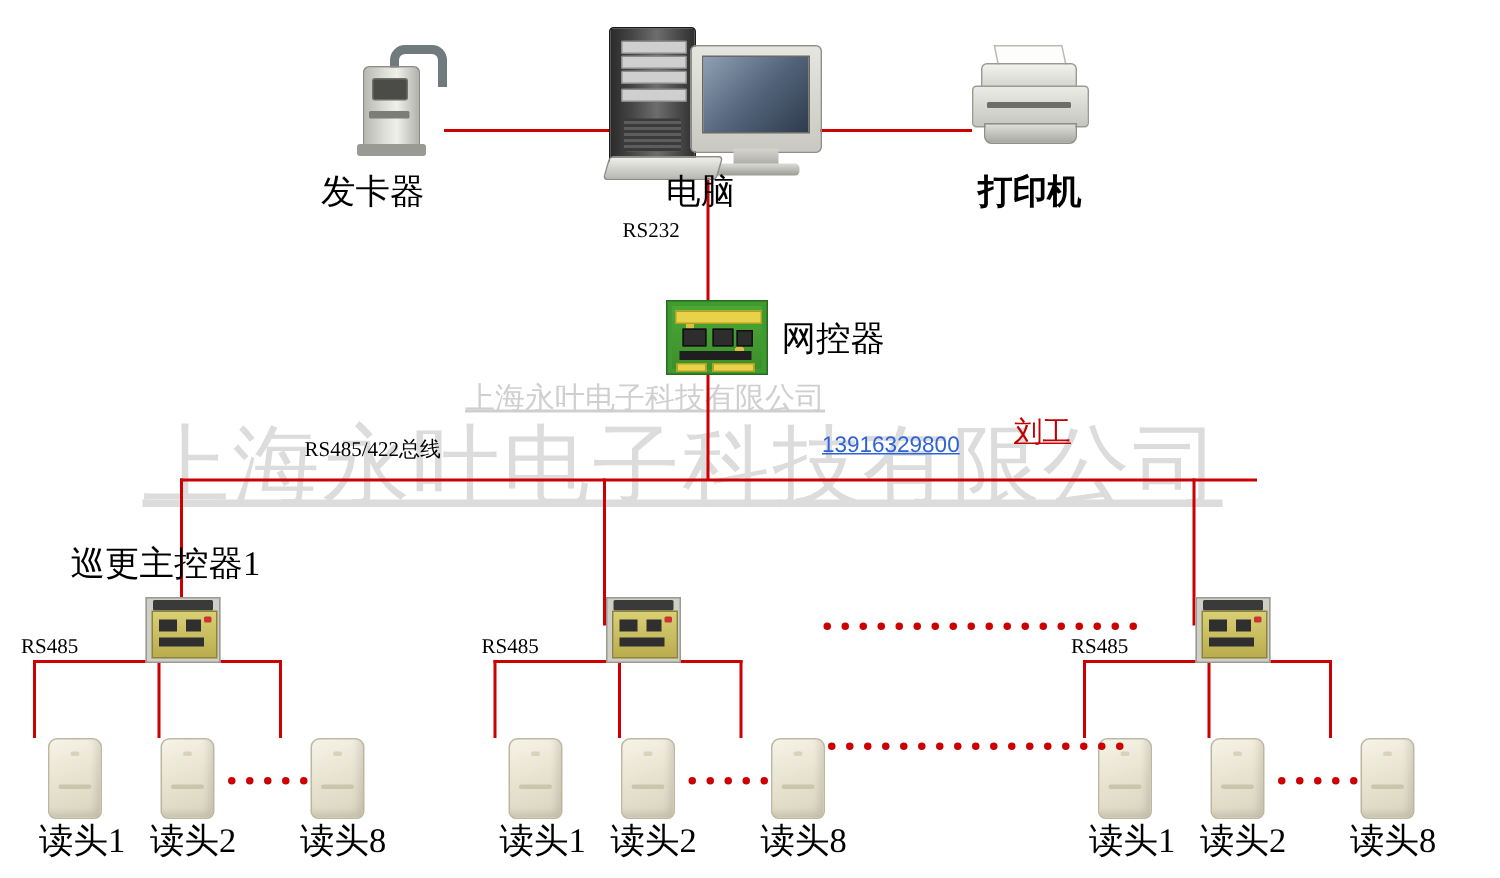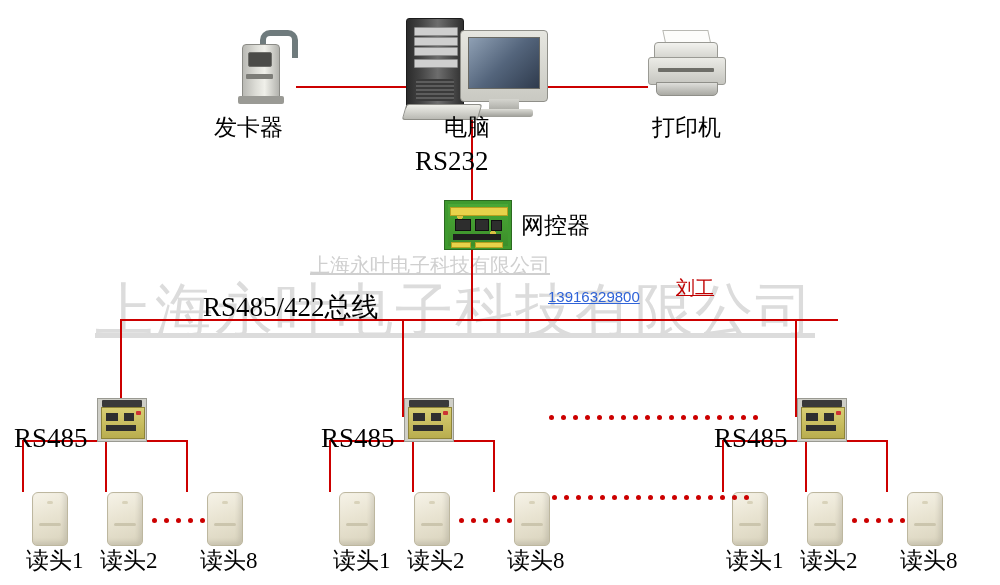--- a/index.html
+++ b/index.html
@@ -21,21 +21,21 @@
 
   
   .lbl {
     position:absolute;
     color:#000;
     font-family:"Liberation Serif", serif;
     white-space:nowrap;
     line-height:1.1;
   }
   .lbl-big { font-size:23px; }
-  .lbl-mid { font-size:27px; }
+  .lbl-mid { font-size:14px; }
 
   
   .wm {
     position:absolute;
     color:#d8d8d8;
     font-family:"Liberation Sans", sans-serif;
     white-space:nowrap;
     pointer-events:none;
     text-decoration:underline;
   }
@@ -407,28 +407,29 @@
   <div class="dots" style="left:852px; top:518px;">
     <i></i>
       <i></i>
       <i></i>
       <i></i>
       <i></i>
   </div>
 
   <div class="lbl lbl-big" style="left:214px; top:115px;">发卡器</div>
   <div class="lbl lbl-big" style="left:444px; top:115px;">电脑</div>
-  <div class="lbl lbl-big" style="left:652px; top:115px;">打印机</div>
+  <div class="lbl lbl-big" style="left:652px; top:115px;font-weight:bold;">打印机</div>
 
   <div class="lbl lbl-mid" style="left:415px; top:147px;">RS232</div>
 
   <div class="lbl lbl-big" style="left:521px; top:213px;">网控器</div>
 
   <div class="lbl lbl-mid" style="left:203px; top:293px;">RS485/422总线</div>
 
+  <div class="lbl lbl-big" style="left:47px; top:363px;">巡更主控器1</div>
 
   <div class="lbl lbl-mid" style="left:14px; top:424px;">RS485</div>
   <div class="lbl lbl-mid" style="left:321px; top:424px;">RS485</div>
   <div class="lbl lbl-mid" style="left:714px; top:424px;">RS485</div>
 
   <div class="lbl lbl-big" style="left:26px; top:548px;">读头1</div>
   <div class="lbl lbl-big" style="left:100px; top:548px;">读头2</div>
   <div class="lbl lbl-big" style="left:200px; top:548px;">读头8</div>
 
   <div class="lbl lbl-big" style="left:333px; top:548px;">读头1</div>

